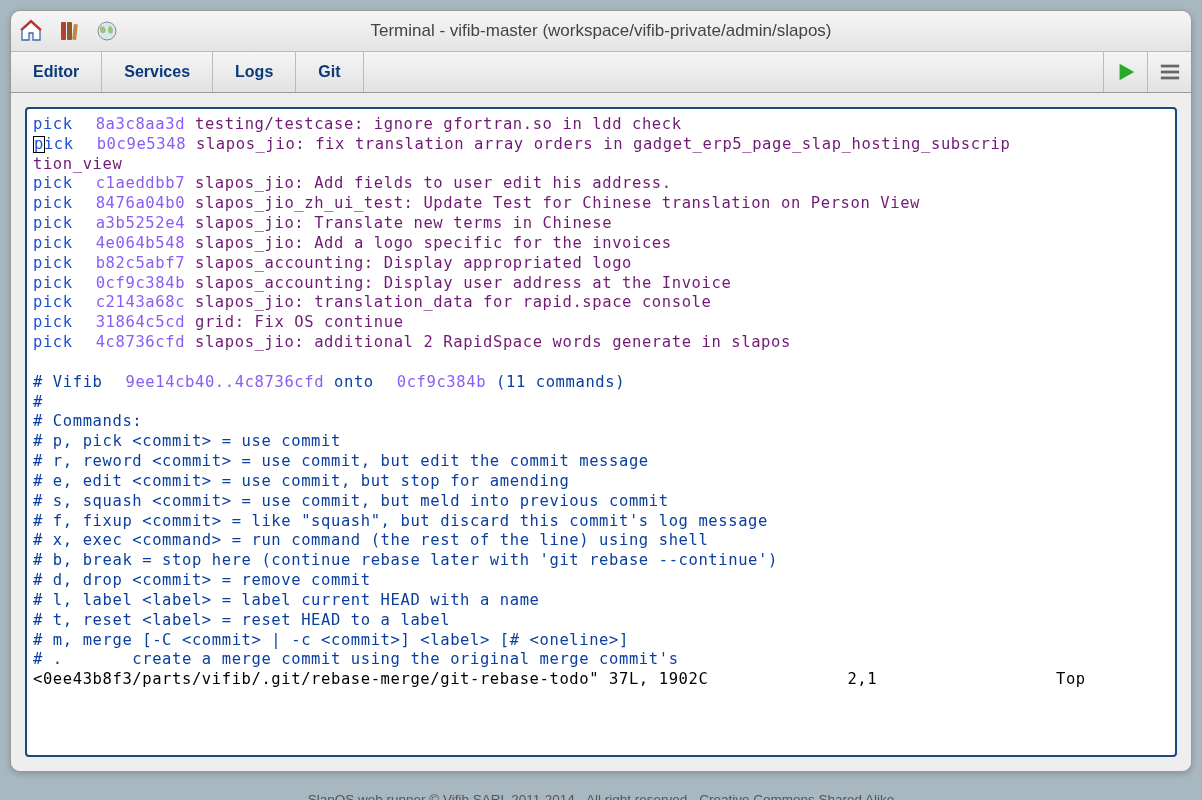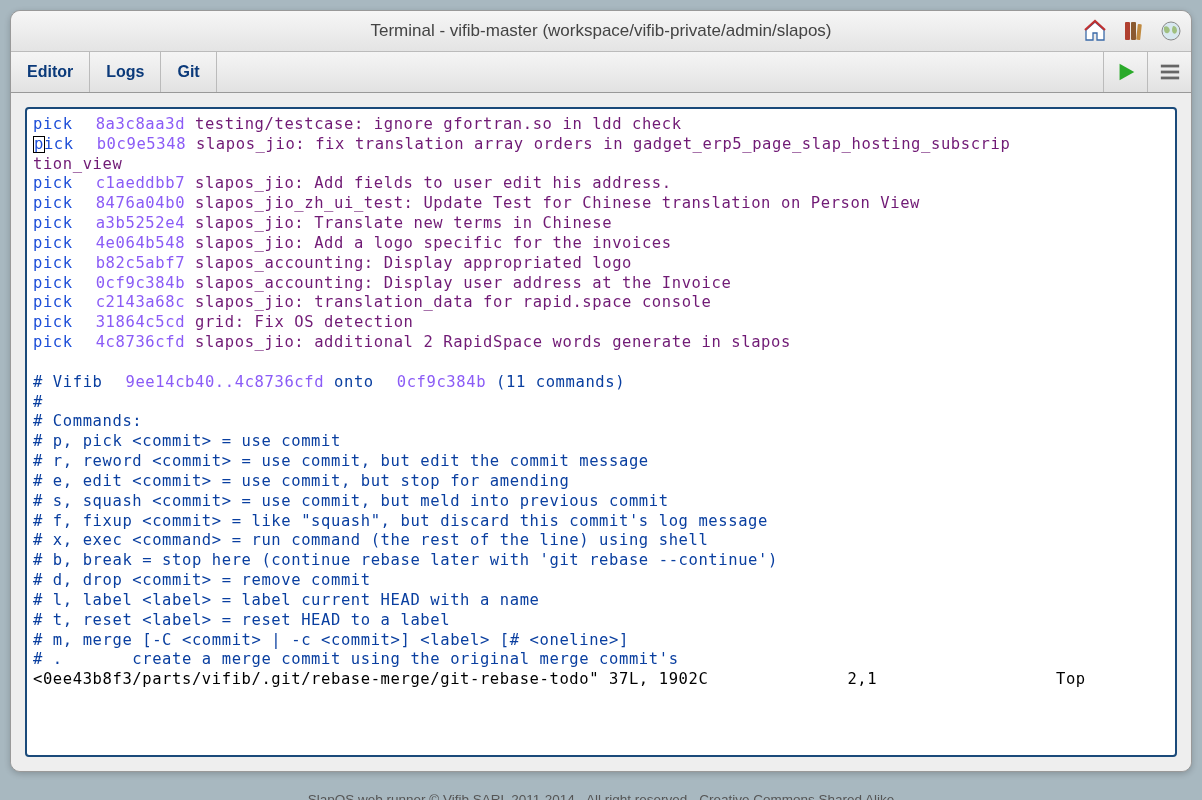--- a/index.html
+++ b/index.html
@@ -21,21 +21,20 @@
   }
   .titlebar {
     display: flex;
     align-items: center;
     height: 40px;
     padding: 0 8px;
     background: linear-gradient(#f6f6f6,#e4e4e4);
     border-top-left-radius: 10px;
     border-top-right-radius: 10px;
     position: relative;
-    justify-content: flex-end;
   }
   .titlebar-icons {
     display: flex;
     gap: 14px;
     align-items: center;
   }
   .titlebar-icons span svg { display:block; }
   .title-text {
     position: absolute;
     left: 0; right: 0;
@@ -46,21 +45,21 @@
   }
   .tabbar {
     display: flex;
     align-items: stretch;
     background: linear-gradient(#f5f5f5,#e2e2e2);
     border-top: 1px solid #bbb;
     border-bottom: 1px solid #999;
     height: 42px;
   }
   .tab {
-    padding: 0 16px;
+    padding: 0 22px;
     display: flex;
     align-items: center;
     color: #0b3a7a;
     font-weight: bold;
     font-size: 16px;
     border-right: 1px solid #bbb;
     cursor: pointer;
   }
   .tabbar-spacer { flex: 1; }
   .tabbar-right {
@@ -140,20 +139,21 @@
             <path d="M5 8 Q8 6 10 9 Q12 12 9 14 Q6 15 5 11 Z" fill="#a0c080"></path>
             <path d="M14 7 Q18 7 18 12 Q17 16 14 14 Q12 11 14 7 Z" fill="#a0c080"></path>
           </svg>
       </span>
     </div>
     <div class="title-text">Terminal - vifib-master (workspace/vifib-private/admin/slapos)</div>
   </div>
 
   <div class="tabbar">
     <div class="tab">Editor</div>
+    <div class="tab">Services</div>
     <div class="tab">Logs</div>
     <div class="tab">Git</div>
     <div class="tabbar-spacer"></div>
     <div class="tabbar-right">
       <div class="run-btn">
         <svg width="22" height="22" viewBox="0 0 24 24">
             <path d="M5 3 L21 12 L5 21 Z" fill="#2aaa2a"></path>
           </svg>
       </div>
       <div class="menu-btn">
@@ -170,21 +170,21 @@
     <div class="terminal" id="term"><span class="c-yellow">pick</span> <span class="c-cyan">8a3c8aa3d</span> <span class="c-red">testing/testcase: ignore gfortran.so in ldd check</span>
 <span class="cursor-box c-yellow">p</span><span class="c-yellow">ick</span> <span class="c-cyan">b0c9e5348</span> <span class="c-red">slapos_jio: fix translation array orders in gadget_erp5_page_slap_hosting_subscrip</span>
 <span class="c-red">tion_view</span>
 <span class="c-yellow">pick</span> <span class="c-cyan">c1aeddbb7</span> <span class="c-red">slapos_jio: Add fields to user edit his address.</span>
 <span class="c-yellow">pick</span> <span class="c-cyan">8476a04b0</span> <span class="c-red">slapos_jio_zh_ui_test: Update Test for Chinese translation on Person View</span>
 <span class="c-yellow">pick</span> <span class="c-cyan">a3b5252e4</span> <span class="c-red">slapos_jio: Translate new terms in Chinese</span>
 <span class="c-yellow">pick</span> <span class="c-cyan">4e064b548</span> <span class="c-red">slapos_jio: Add a logo specific for the invoices</span>
 <span class="c-yellow">pick</span> <span class="c-cyan">b82c5abf7</span> <span class="c-red">slapos_accounting: Display appropriated logo</span>
 <span class="c-yellow">pick</span> <span class="c-cyan">0cf9c384b</span> <span class="c-red">slapos_accounting: Display user address at the Invoice</span>
 <span class="c-yellow">pick</span> <span class="c-cyan">c2143a68c</span> <span class="c-red">slapos_jio: translation_data for rapid.space console</span>
-<span class="c-yellow">pick</span> <span class="c-cyan">31864c5cd</span> <span class="c-red">grid: Fix OS detection</span>
+<span class="c-yellow">pick</span> <span class="c-cyan">31864c5cd</span> <span class="c-red">grid: Fix OS continue</span>
 <span class="c-yellow">pick</span> <span class="c-cyan">4c8736cfd</span> <span class="c-red">slapos_jio: additional 2 RapidSpace words generate in slapos</span>
 
 <span class="c-blue"># Vifib </span><span class="c-cyan">9ee14cb40..4c8736cfd</span><span class="c-blue"> onto </span><span class="c-cyan">0cf9c384b</span><span class="c-blue"> (11 commands)</span>
 <span class="c-blue">#</span>
 <span class="c-blue"># Commands:</span>
 <span class="c-blue"># p, pick &lt;commit&gt; = use commit</span>
 <span class="c-blue"># r, reword &lt;commit&gt; = use commit, but edit the commit message</span>
 <span class="c-blue"># e, edit &lt;commit&gt; = use commit, but stop for amending</span>
 <span class="c-blue"># s, squash &lt;commit&gt; = use commit, but meld into previous commit</span>
 <span class="c-blue"># f, fixup &lt;commit&gt; = like "squash", but discard this commit's log message</span>

